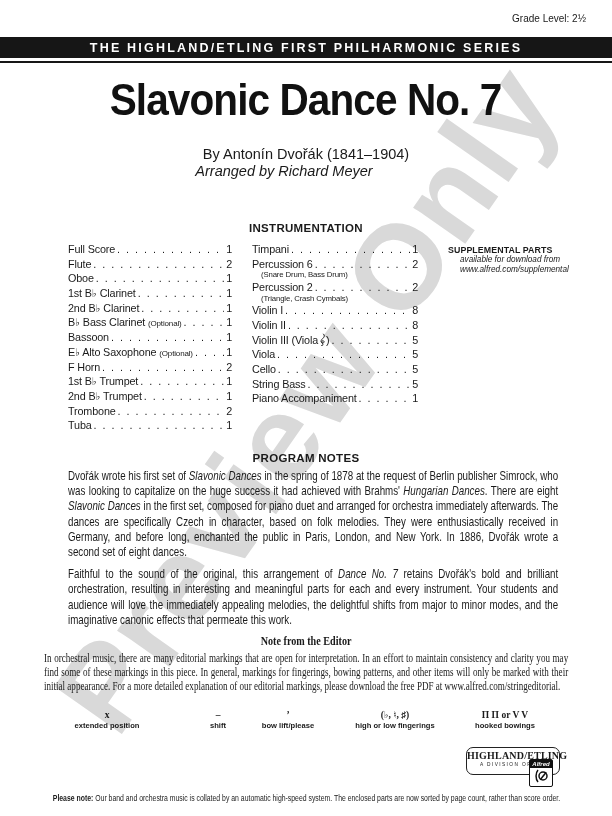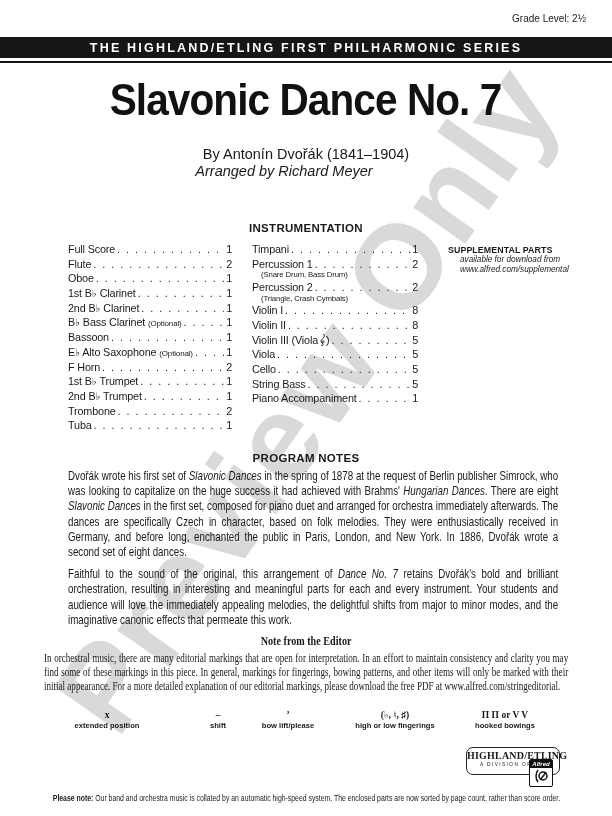--- a/index.html
+++ b/index.html
@@ -168,21 +168,21 @@
         <span class="num">1</span>
       </div>
     </div>
   <div class="inst-col right" id="inst-right">
       <div class="inst-row">
         <span class="lbl">Timpani</span>
         <span class="dots"></span>
         <span class="num">1</span>
       </div>
       <div class="inst-row">
-        <span class="lbl">Percussion 1</span>
+        <span class="lbl">Percussion 6</span>
         <span class="dots"></span>
         <span class="num">2</span>
       </div>
       <div class="inst-sub">(Snare Drum, Bass Drum)</div>
       <div class="inst-row">
         <span class="lbl">Percussion 2</span>
         <span class="dots"></span>
         <span class="num">2</span>
       </div>
       <div class="inst-sub">(Triangle, Crash Cymbals)</div>

